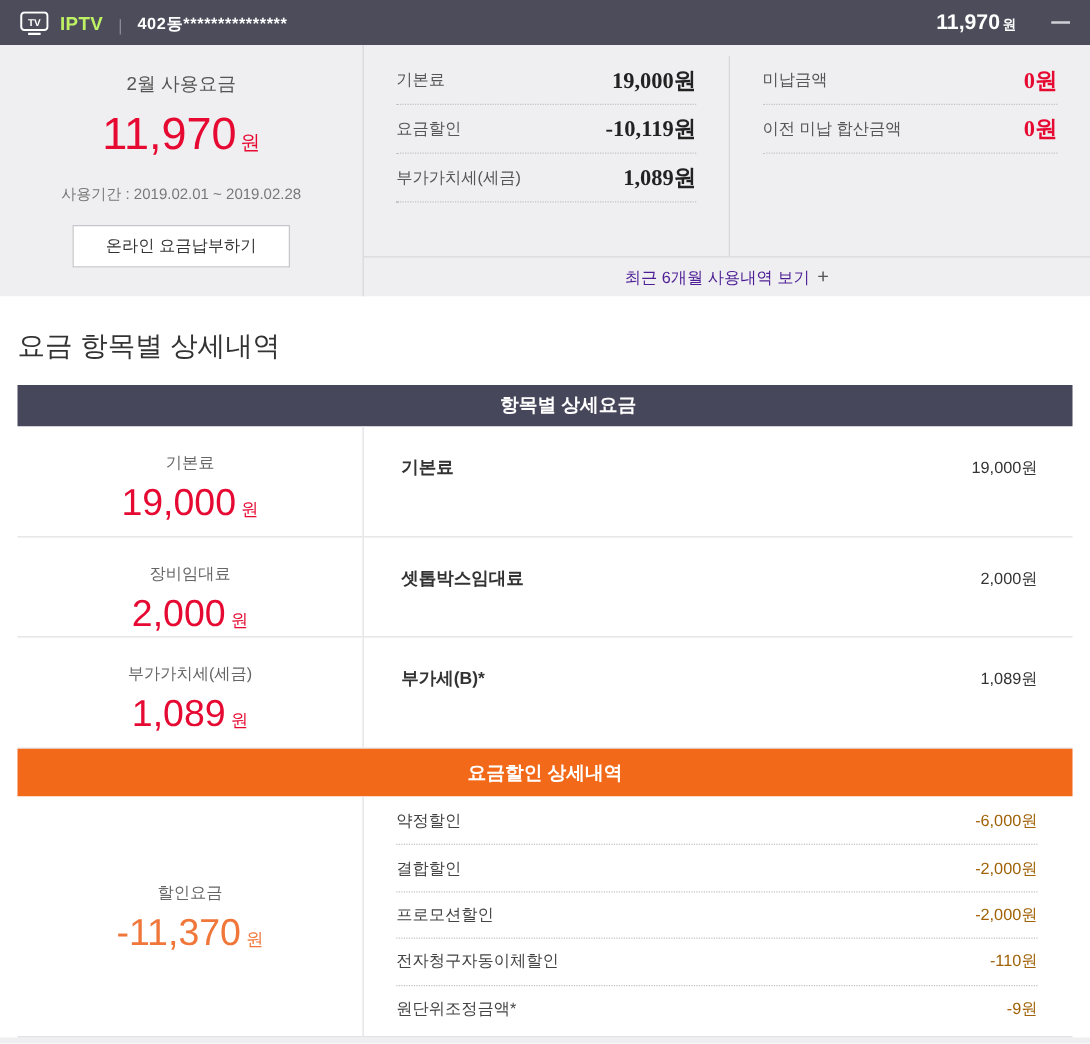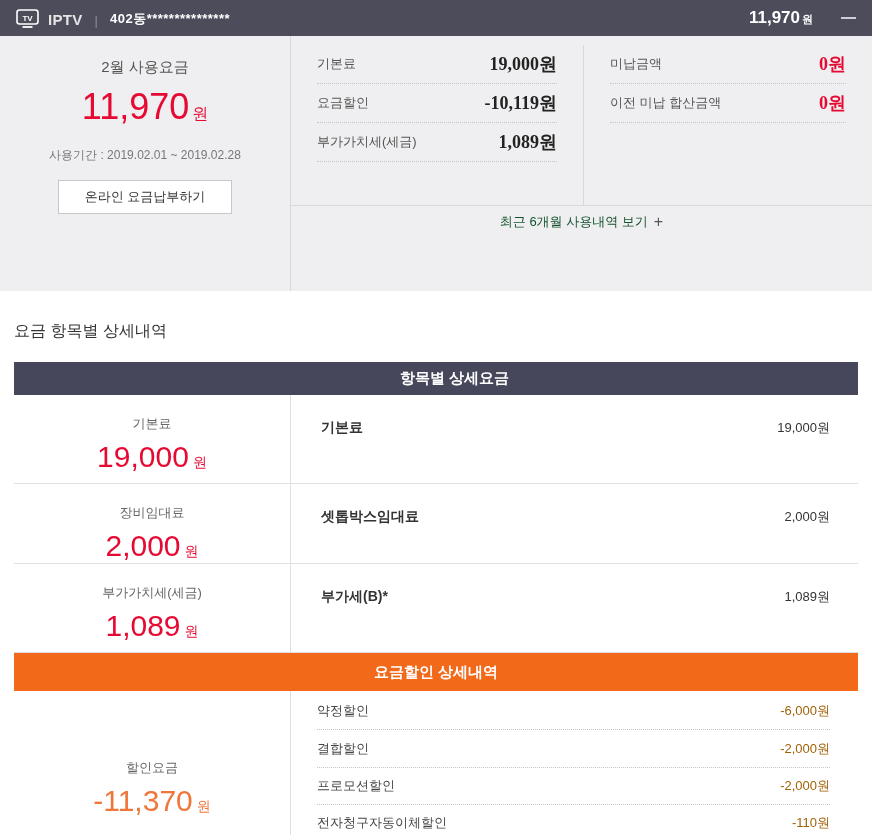--- a/index.html
+++ b/index.html
@@ -3,53 +3,53 @@
 <meta charset="utf-8">
 <style>
   * { margin:0; padding:0; box-sizing:border-box; }
   html,body { width:872px; background:#fff; font-family:"Liberation Sans","DejaVu Sans",sans-serif; }
   .page { width:872px; height:835px; overflow:hidden; background:#fff; }
 
   
   .topbar { height:36px; background:#4c4c5b; display:flex; align-items:center; justify-content:space-between; padding:0 16px; }
   .topbar-left { display:flex; align-items:flex-end; gap:9px; }
   .tv-icon { display:flex; align-items:center; }
-  .service { color:#e5e5e5; font-size:15px; font-weight:bold; letter-spacing:.3px; }
+  .service { color:#bef264; font-size:15px; font-weight:bold; letter-spacing:.3px; }
   .tb-divider { color:rgba(255,255,255,.35); font-size:13px; margin:0 3px; }
   .account { color:#fff; font-size:13px; font-weight:bold; letter-spacing:.5px; }
   .topbar-right { display:flex; align-items:center; gap:28px; }
   .tb-amount { color:#fff; font-size:17px; font-weight:bold; }
   .tb-won { color:#fff; font-size:11px; font-weight:bold; margin-left:2px; }
   .minus-icon { width:15px; height:2px; background:#cfcfd8; display:inline-block; cursor:pointer; }
 
   
-  .band { height:255px; background:#efeff1; display:flex; }
+  .band { height:201px; background:#efeff1; display:flex; }
   .band-left { width:290px; display:flex; flex-direction:column; align-items:center; padding-top:22px; }
   .band-title { font-size:15px; color:#555; margin-bottom:10px; }
   .band-amount { color:#e60a33; font-size:36px; font-weight:500; line-height:1.1; }
   .band-amount .won { font-size:16px; font-weight:500; margin-left:3px; }
   .band-period { font-size:12px; color:#777; margin-top:20px; }
   .pay-btn { margin-top:16px; height:34px; line-height:32px; padding:0 26px; background:#fff; border:1px solid #c7c7cb; font-size:13px; color:#333; cursor:pointer; font-family:inherit; }
 
   .band-right { flex:1; display:flex; flex-direction:column; border-left:1px solid #d8d8dc; }
   .band-cols { height:169px; display:flex; padding-top:9px; }
   .bcol { display:flex; flex-direction:column; }
   .bcol-charges { width:292px; }
   .bcol-unpaid { flex:1; border-left:1px solid #d8d8dc; }
   .brow { height:39px; display:flex; align-items:center; justify-content:space-between; margin:0 26px; border-bottom:1px dotted #c4c4c9; }
   .brow-label { font-size:13px; color:#555; }
   .brow-value { font-family:"Liberation Serif","DejaVu Serif",serif; font-weight:bold; font-size:18px; color:#222; }
   .brow-value.red { color:#e60a33; }
   .history-strip { height:32px; border-top:1px solid #d9d9dc; display:flex; align-items:center; justify-content:center; gap:6px; cursor:pointer; }
-  .history-label { font-size:13px; color:#14532d; }
+  .history-label { font-size:13px; color:#4c1d95; }
   .plus-icon { font-size:16px; color:#555; line-height:1; }
 
   
   .detail { padding:28px 14px 0 14px; }
-  .detail-title { font-size:16px; color:#333; font-weight:500; line-height:24px; margin-bottom:19px; }
+  .detail-title { font-size:22px; color:#333; font-weight:500; line-height:24px; margin-bottom:19px; }
   .sec-bar { height:33px; display:flex; align-items:center; justify-content:center; color:#fff; font-size:15px; font-weight:bold; }
   .sec-bar.purple { background:#47475c;padding-left:37px; }
   .sec-bar.orange { background:#f2691a; height:38px; }
 
   .crow { display:flex; border-bottom:1px solid #e1e1e4; }
   .crow-0 { height:89px; } .crow-1 { height:80px; } .crow-2 { height:89px; }
   .cat-cell { width:276px; display:flex; flex-direction:column; align-items:center; padding-top:20px; }
   .cat-label { font-size:13px; color:#666; margin-bottom:9px; }
   .cat-amount { color:#e60a33; font-size:30px; font-weight:500; line-height:1; }
   .cat-amount .won { font-size:14px; margin-left:4px; }

